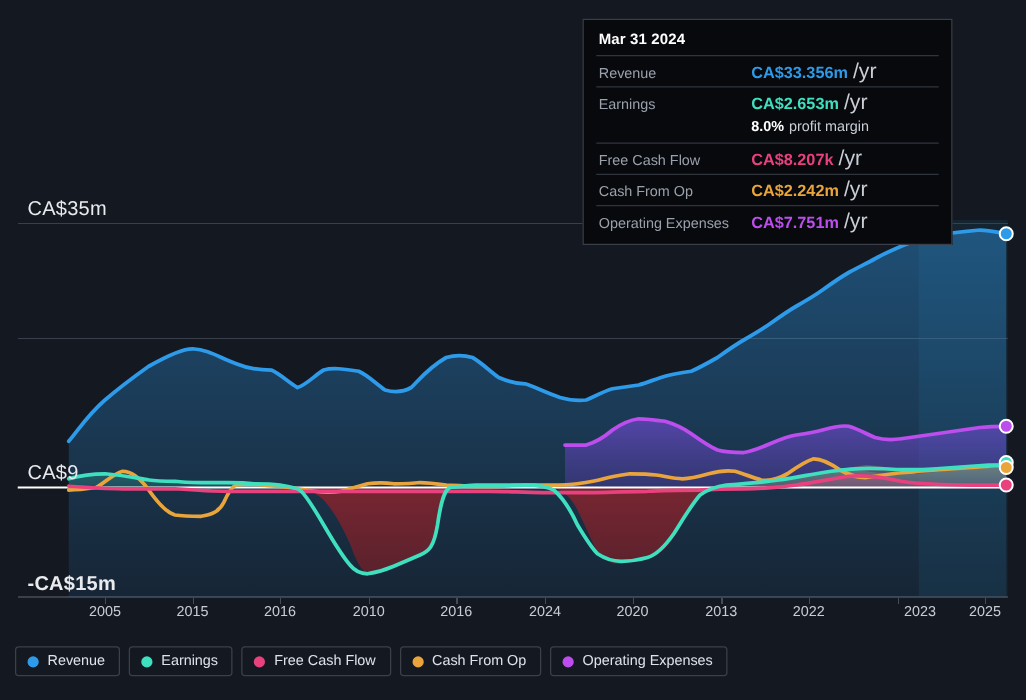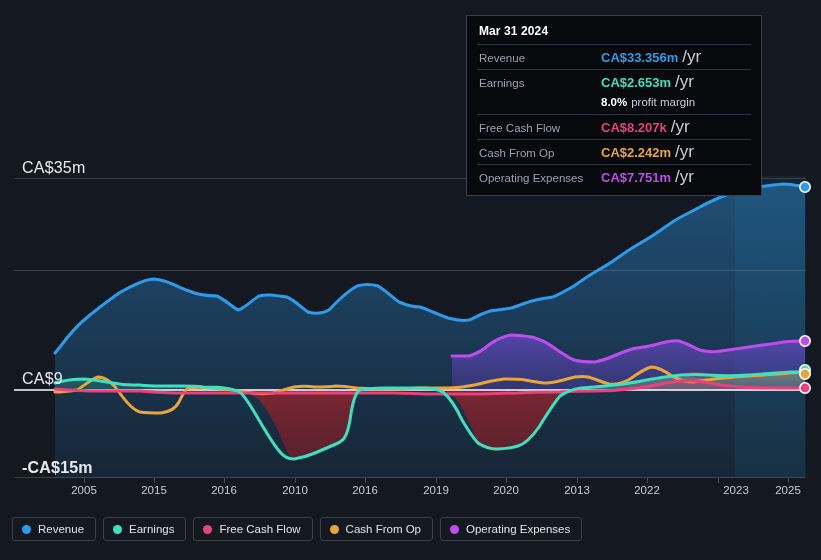--- a/index.html
+++ b/index.html
@@ -329,21 +329,21 @@
 
     <div class="y-axis-label" id="ylab-top">CA$35m</div>
     <div class="y-axis-label" id="ylab-zero">CA$9</div>
     <div class="y-axis-label" id="ylab-bot">-CA$15m</div>
 
     <div class="x-tick-label" style="left:84px">2005</div>
     <div class="x-tick-label" style="left:154px">2015</div>
     <div class="x-tick-label" style="left:224px">2016</div>
     <div class="x-tick-label" style="left:295px">2010</div>
     <div class="x-tick-label" style="left:365px">2016</div>
-    <div class="x-tick-label" style="left:436px">2019</div>
+    <div class="x-tick-label" style="left:436px">2024</div>
     <div class="x-tick-label" style="left:506px">2020</div>
     <div class="x-tick-label" style="left:577px">2013</div>
     <div class="x-tick-label" style="left:647px">2022</div>
     <div class="x-tick-label" style="left:736px">2023</div>
     <div class="x-tick-label" style="left:788px">2025</div>
   </div>
 
   <div id="tooltip">
     <div id="tt-date">Mar 31 2024</div>
 

